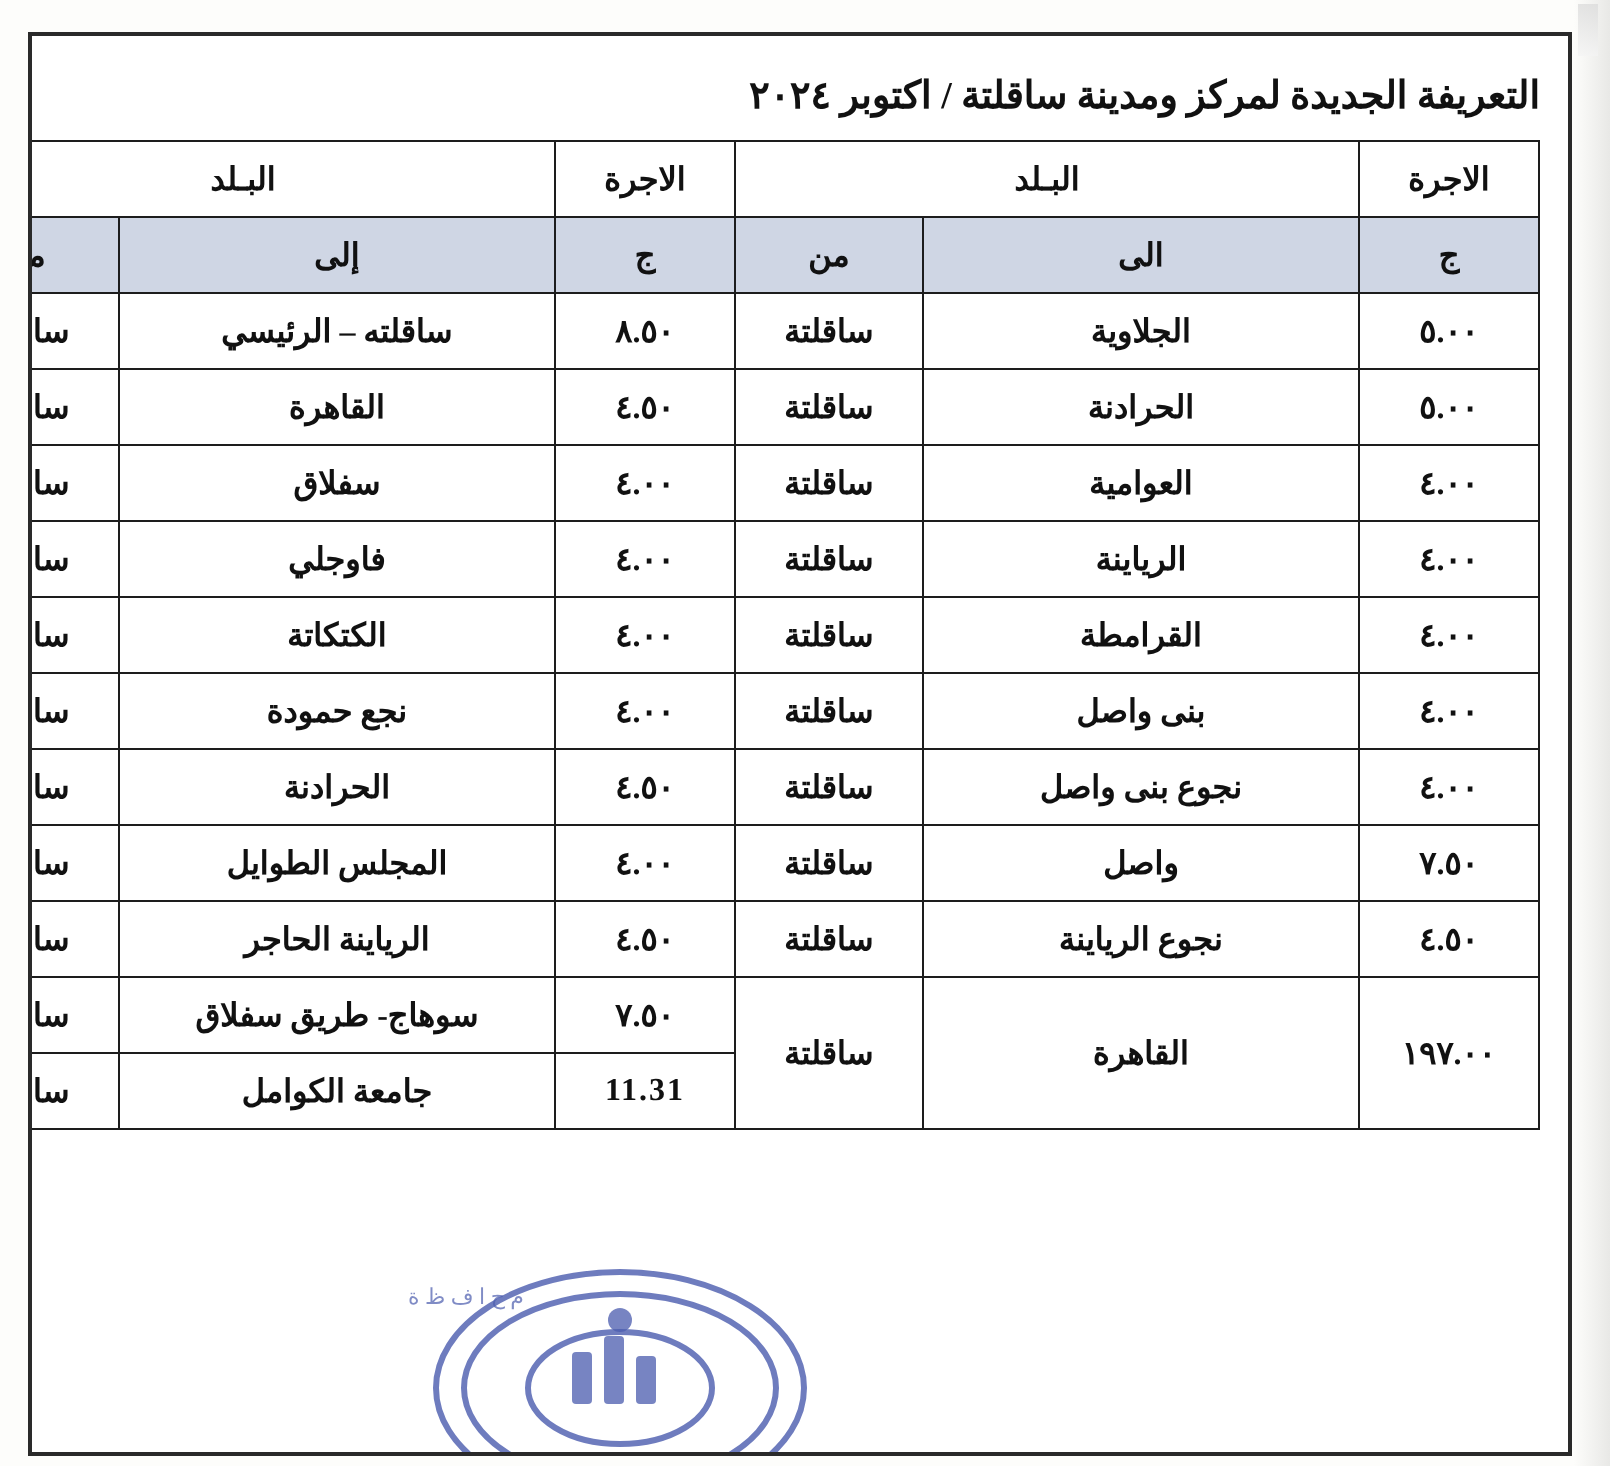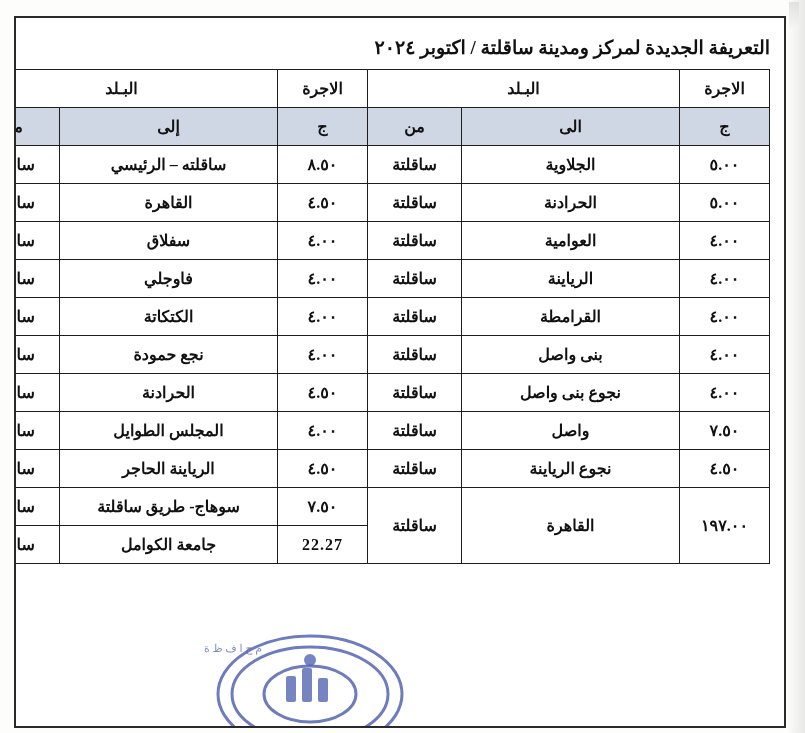--- a/index.html
+++ b/index.html
@@ -220,25 +220,25 @@
             <td class="fare-val">٤.٥٠</td>
             <td class="place">الرياينة الحاجر</td>
             <td class="place">ساقلتة</td>
           </tr>
 
           <tr class="rowline">
             <td class="fare-val" rowspan="2">١٩٧.٠٠</td>
             <td class="place" rowspan="2">القاهرة</td>
             <td class="place" rowspan="2">ساقلتة</td>
             <td class="fare-val">٧.٥٠</td>
-            <td class="place">سوهاج- طريق ساقلتة</td>
-            <td class="place">ساقلتة</td>
-          </tr>
-          <tr class="rowline">
-            <td class="fare-val">22.27</td>
+            <td class="place">سوهاج- طريق سفلاق</td>
+            <td class="place">ساقلتة</td>
+          </tr>
+          <tr class="rowline">
+            <td class="fare-val">11.31</td>
             <td class="place">جامعة الكوامل</td>
             <td class="place">ساقلته</td>
           </tr>
         </tbody>
       </table>
     </div>
 
     <div class="stamp">
       <svg viewBox="0 0 216 140" xmlns="http://www.w3.org/2000/svg">
         <g fill="none" stroke="#2b3fa0" stroke-width="3" opacity="0.8">

